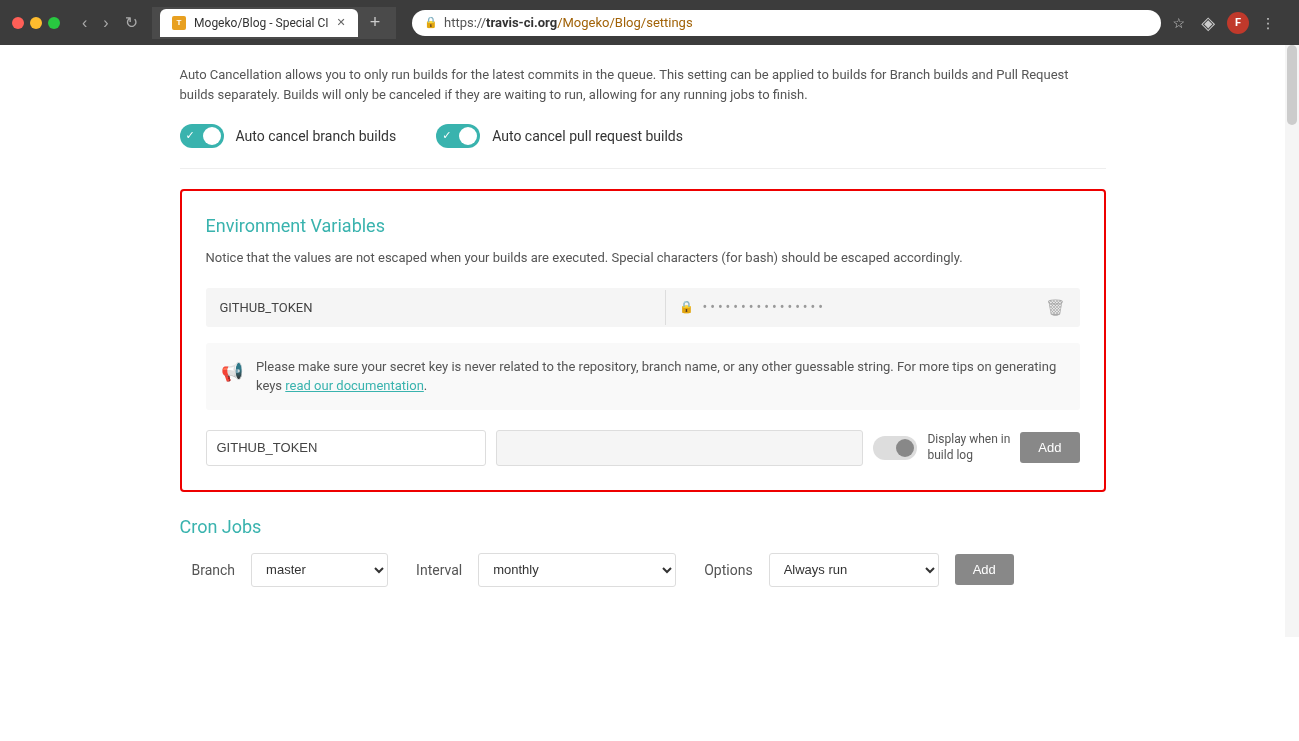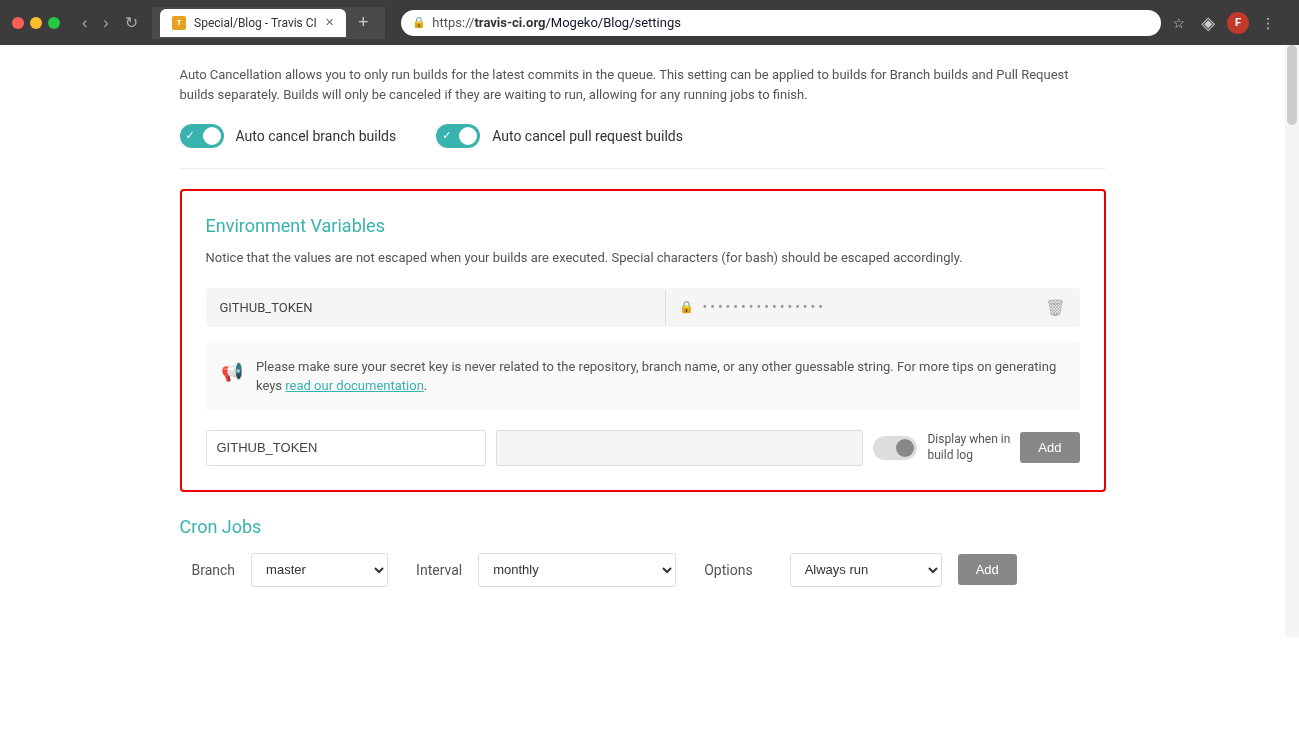--- a/index.html
+++ b/index.html
@@ -350,21 +350,21 @@
       border: 1px solid #ddd;
       border-radius: 3px;
       padding: 0 10px;
       font-size: 13px;
       color: #333;
       background: white;
       cursor: pointer;
     }
     .cron-select-branch { width: 137px; }
     .cron-select-interval { width: 198px; }
-    .cron-select-options { width: 152px; margin-left: 21px; }
+    .cron-select-options { width: 170px; }
     .cron-add-btn {
       background: #888;
       color: white;
       border: none;
       border-radius: 3px;
       padding: 8px 18px;
       font-size: 13px;
       cursor: pointer;
     }
 
@@ -386,31 +386,31 @@
 
   <div class="nav-buttons">
     <button class="nav-btn">‹</button>
     <button class="nav-btn">›</button>
     <button class="nav-btn">↻</button>
   </div>
 
   <div class="tab-bar">
     <div class="tab">
       <div class="tab-favicon">T</div>
-      <span>Special/Blog - Travis CI</span>
+      <span>Mogeko/Blog - Special CI</span>
       <span class="tab-close">✕</span>
     </div>
     <button class="tab-new">+</button>
   </div>
 
   <div class="address-bar-row" style="background:#3c3c3c; height:36px; display:flex; align-items:center; padding:0 8px; gap:8px; flex:1;">
     <div class="address-bar">
       <span class="lock-icon">🔒</span>
       <span>
-        <span style="color:#555;">https://</span><span style="font-weight:bold; color:#333;">travis-ci.org</span><span style="color:#0f172a;text-align:center;">/Mogeko/Blog/settings</span>
+        <span style="color:#555;">https://</span><span style="font-weight:bold; color:#333;">travis-ci.org</span><span style="color:#a16207;text-align:center;">/Mogeko/Blog/settings</span>
       </span>
     </div>
     <span class="star-icon">☆</span>
     <span class="ext-icon" style="color:#ccc; font-size:18px;">◈</span>
     <span class="ext-icon" style="background:#c0392b; color:white; border-radius:50%; width:22px; height:22px; display:inline-flex; align-items:center; justify-content:center; font-size:11px; font-weight:bold;">F</span>
     <span class="menu-icon">⋮</span>
   </div>
 </div>
 
 <div class="page-content">

